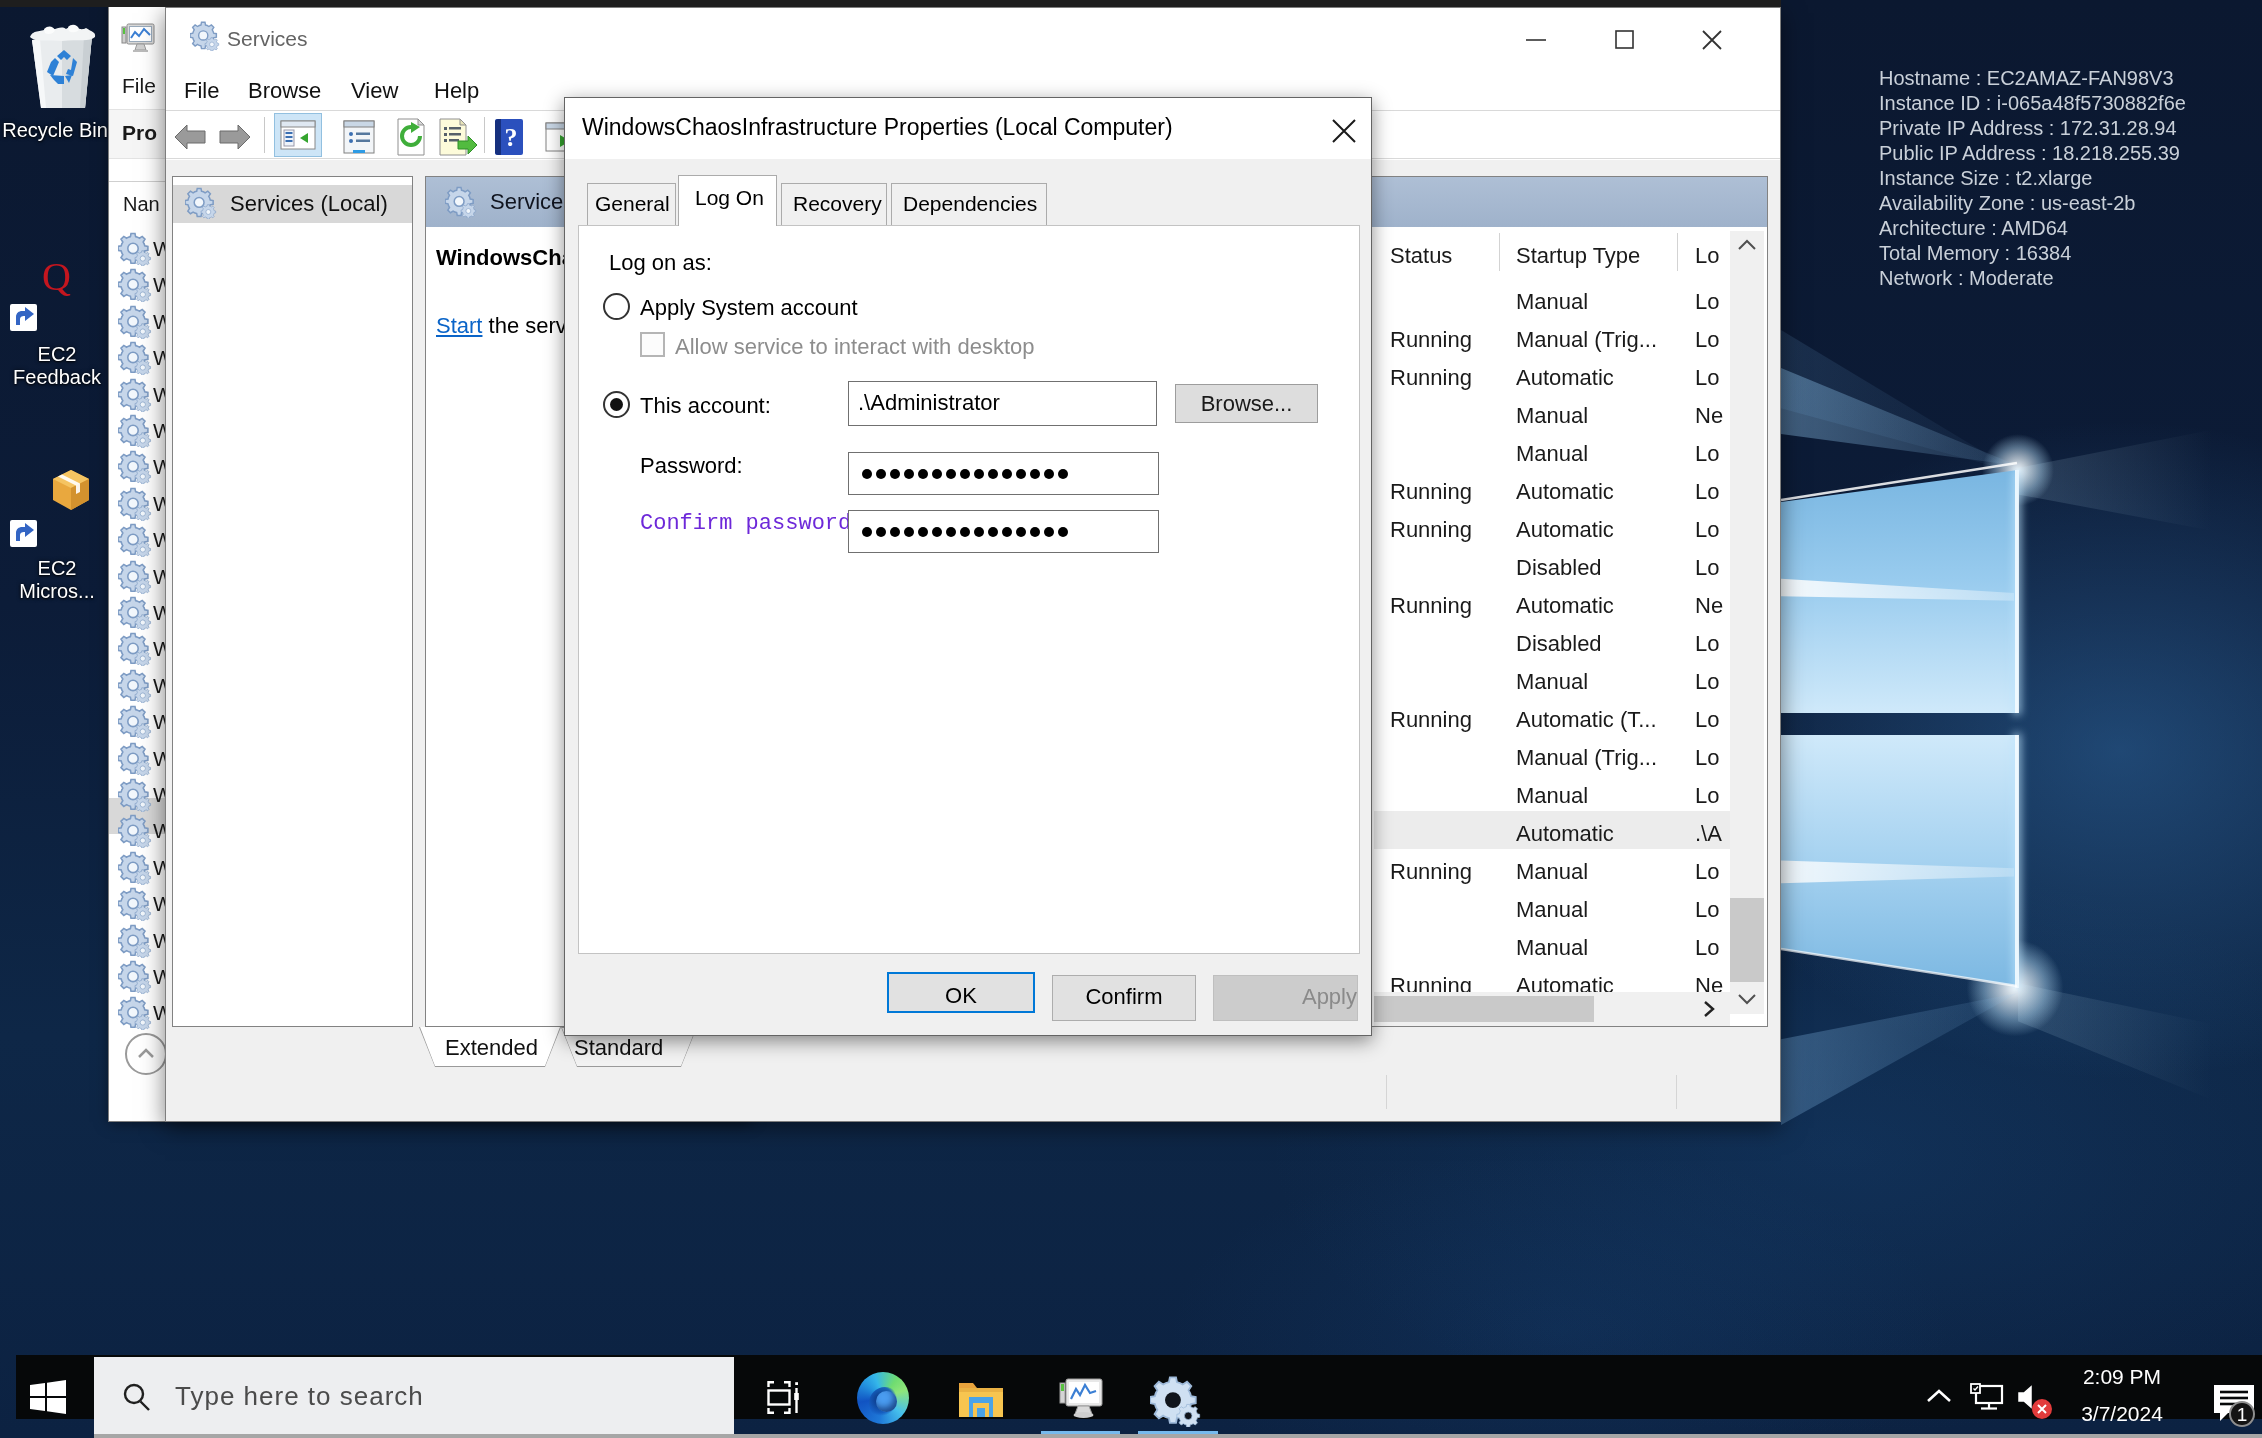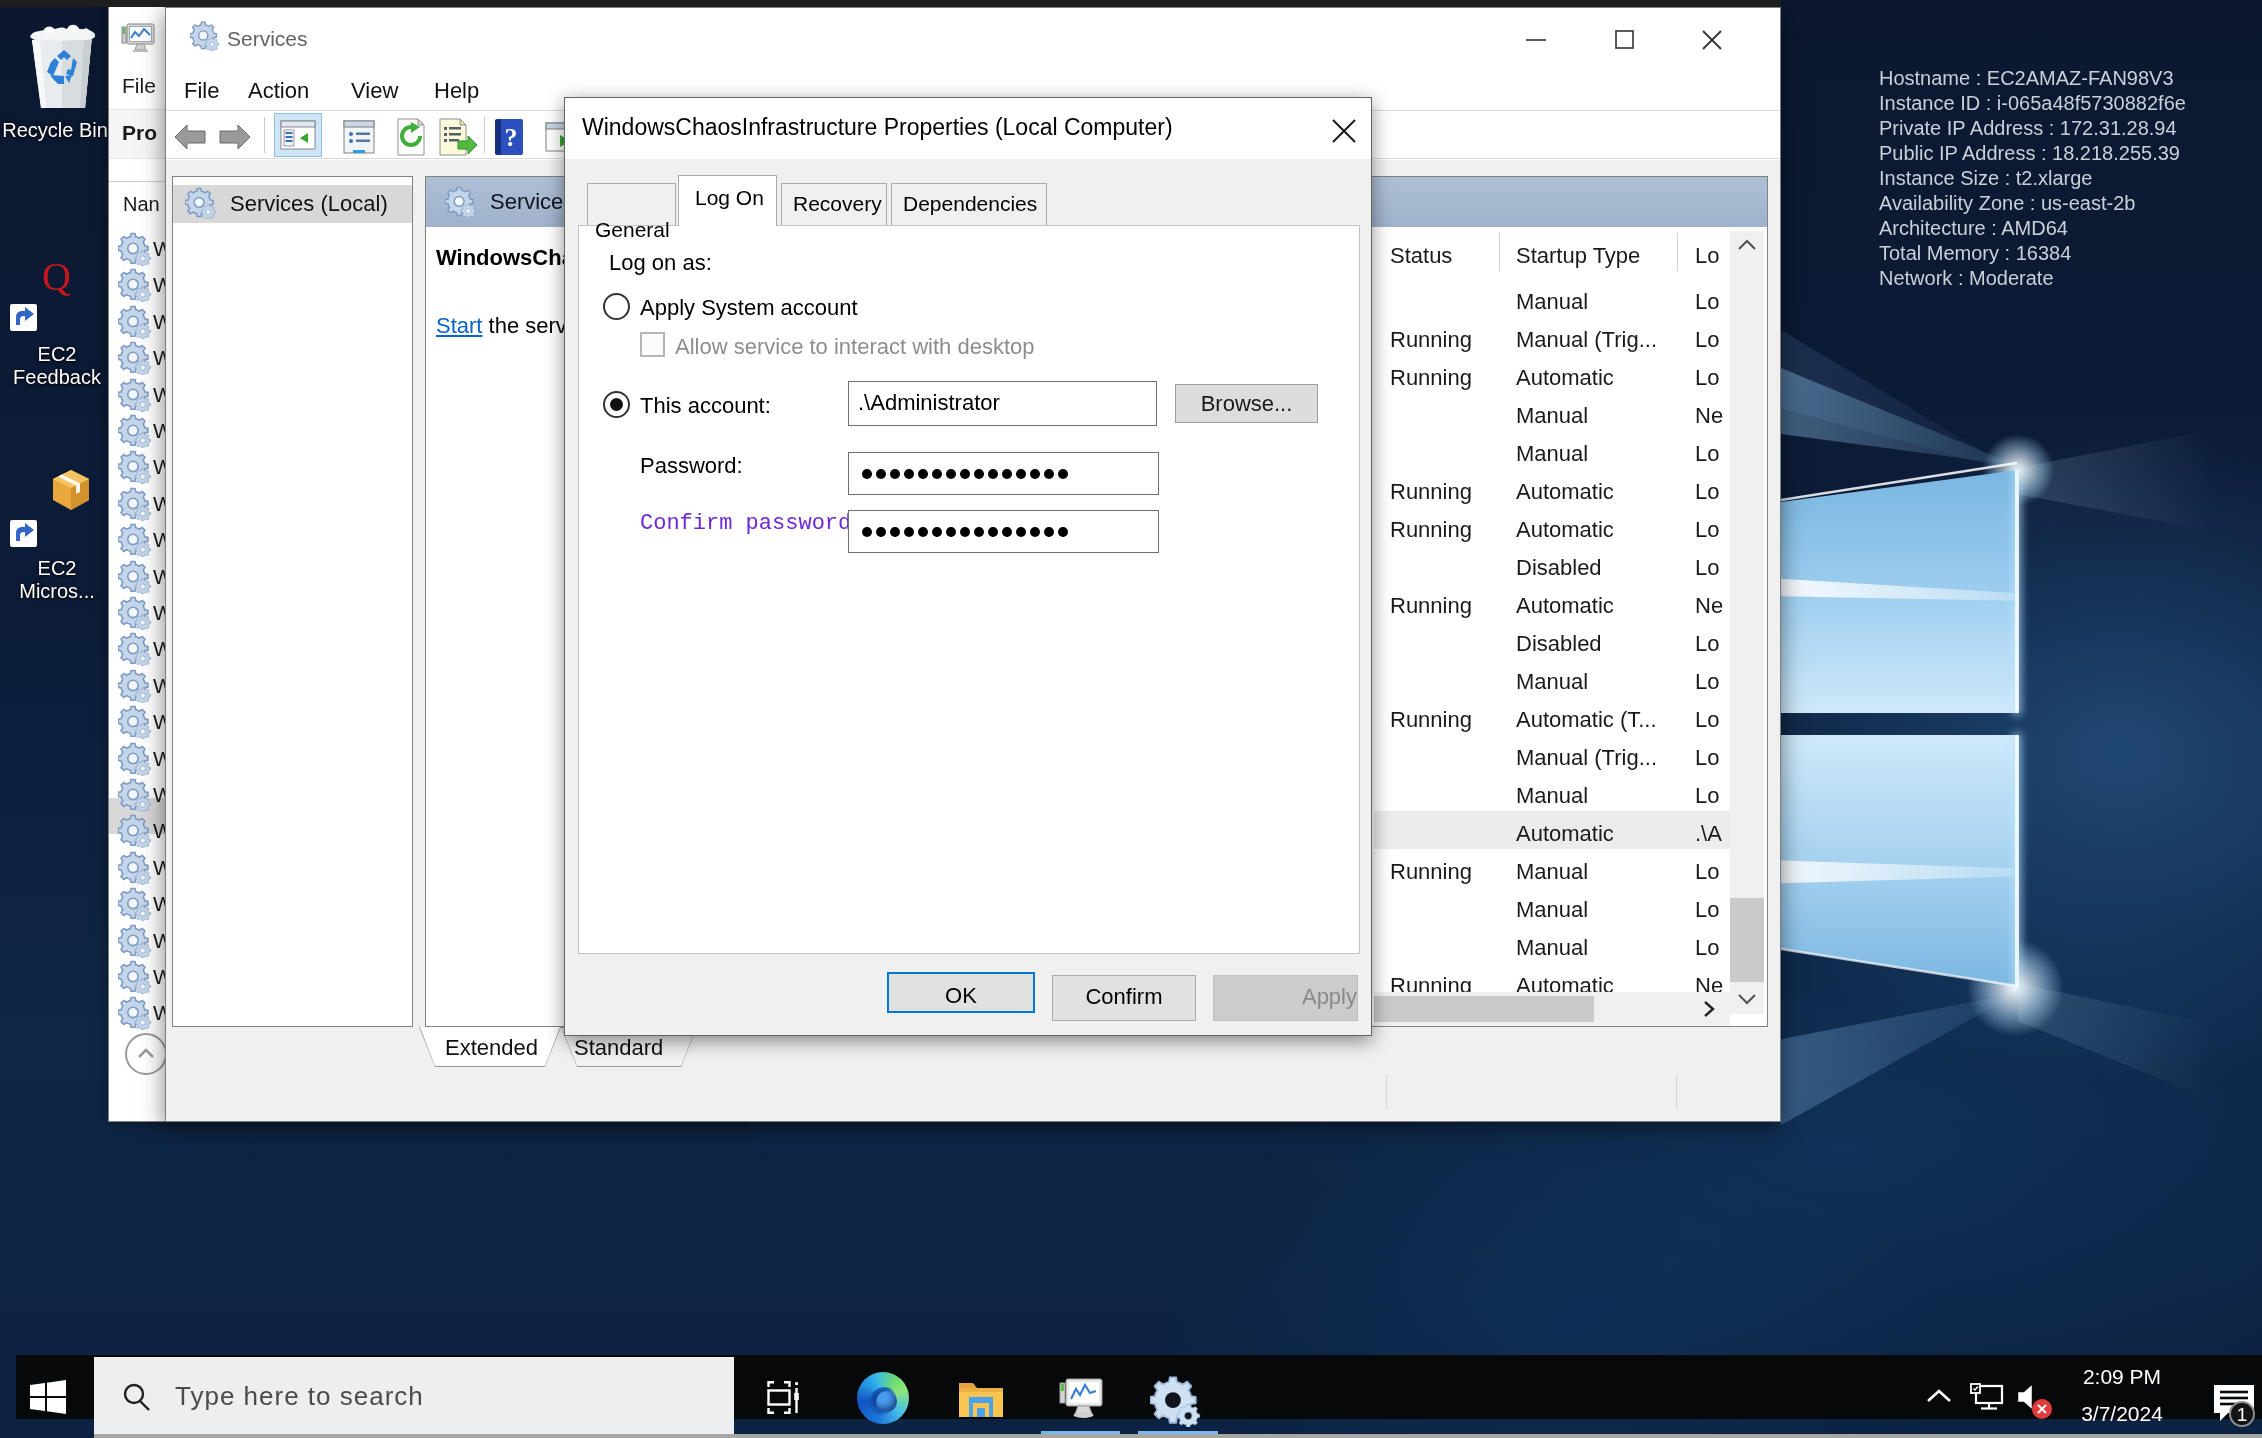--- a/index.html
+++ b/index.html
@@ -305,21 +305,21 @@
     <div class="abs" style="left:1444px; top:17px; width:30px; height:30px;">
       <svg width="30" height="30">
         <rect x="6" y="6" width="17" height="17" fill="none" stroke="#333" stroke-width="1.6"></rect>
       </svg></div>
     <div class="abs" style="left:1531px; top:17px; width:30px; height:30px;">
       <svg width="30" height="30">
         <path d="M6 6 L24 24 M24 6 L6 24" stroke="#333" stroke-width="1.8"></path>
       </svg></div>
 
     <div class="menu-it" style="left:18px; top:70px;">File</div>
-    <div class="menu-it" style="left:82px; top:70px;">Action</div>
+    <div class="menu-it" style="left:82px; top:70px;">Browse</div>
     <div class="menu-it" style="left:185px; top:70px;">View</div>
     <div class="menu-it" style="left:268px; top:70px;">Help</div>
     <div class="abs" style="left:0; top:102px; width:100%; height:1px; background:#d9d9d9;"></div>
 
     <div id="toolbar" class="abs" style="left:0; top:103px; width:100%; height:48px; border-bottom:1px solid #d9d9d9;">
       <svg class="abs" style="left:7px; top:12px;" width="34" height="28" viewBox="0 0 34 28">
         <path d="M14 2 L14 8 L32 8 L32 20 L14 20 L14 26 L2 14 Z" fill="#9a9a9a" stroke="#6b6b6b"></path>
       </svg>
       <svg class="abs" style="left:52px; top:12px;" width="34" height="28" viewBox="0 0 34 28">
         <path d="M20 2 L20 8 L2 8 L2 20 L20 20 L20 26 L32 14 Z" fill="#9a9a9a" stroke="#6b6b6b"></path>
@@ -509,21 +509,21 @@
     <svg class="abs" style="left:765px; top:19px;" width="28" height="28">
       <path d="M3 3 L25 25 M25 3 L3 25" stroke="#1a1a1a" stroke-width="2"></path>
     </svg>
 
     <div class="abs" style="left:13px; top:127px; width:782px; height:729px; background:#fff; border:1px solid #c3c3c3;"></div>
 
     <div class="abs" style="left:22px; top:85px; width:89px; height:42px; background:#f0f0f0; border:1px solid #ababab; border-bottom:none;"></div>
     <div class="abs" style="left:216px; top:85px; width:106px; height:42px; background:#f0f0f0; border:1px solid #ababab; border-bottom:none;"></div>
     <div class="abs" style="left:326px; top:85px; width:156px; height:42px; background:#f0f0f0; border:1px solid #ababab; border-bottom:none;"></div>
     <div class="abs" style="left:113px; top:77px; width:99px; height:51px; background:#fff; border:1px solid #ababab; border-bottom:none;"></div>
-    <div class="abs" style="left:30px; top:94px; font-size:21px; color:#000;margin-top:26px;">General</div>
+    <div class="abs" style="left:30px; top:94px; font-size:21px; color:#000;">General</div>
     <div class="abs" style="left:130px; top:88px; font-size:21px; color:#000;">Log On</div>
     <div class="abs" style="left:228px; top:94px; font-size:21px; color:#000;">Recovery</div>
     <div class="abs" style="left:338px; top:94px; font-size:21px; color:#000;">Dependencies</div>
 
     <div class="abs" style="left:44px; top:152px; font-size:22px; color:#000;">Log on as:</div>
     <div class="abs" style="left:38px; top:195px; width:27px; height:27px; border:2px solid #333; border-radius:50%; background:#fff;"></div>
     <div class="abs" style="left:75px; top:197px; font-size:22px; color:#000;">Apply System account</div>
     <div class="abs" style="left:75px; top:234px; width:25px; height:25px; border:2px solid #b5b5b5; background:#fcfcfc;"></div>
     <div class="abs" style="left:110px; top:236px; font-size:22px; color:#8d8d8d;">Allow service to interact with desktop</div>
     <div class="abs" style="left:38px; top:293px; width:27px; height:27px; border:2px solid #333; border-radius:50%; background:#fff;">

